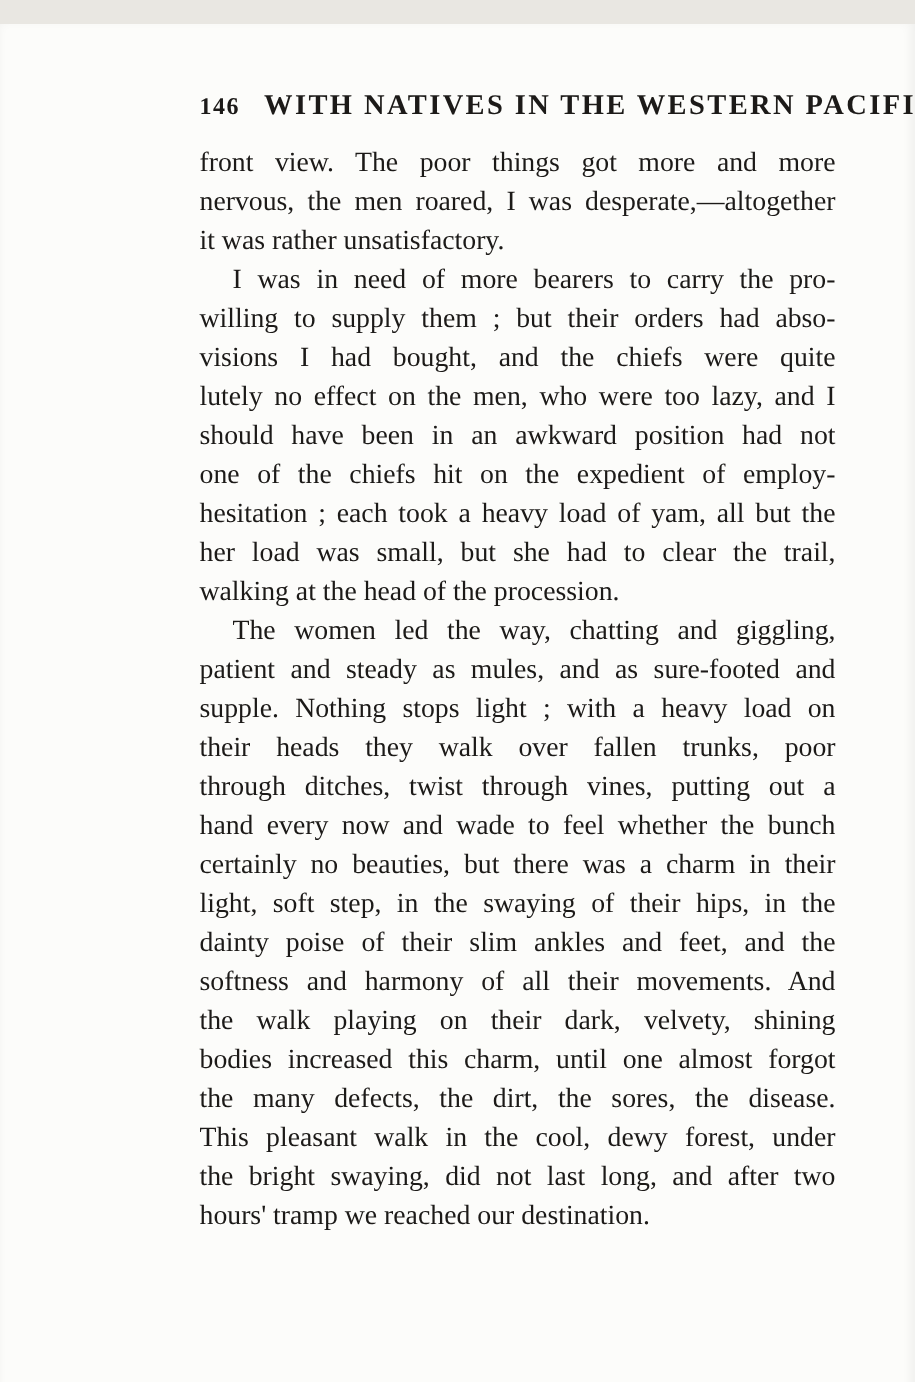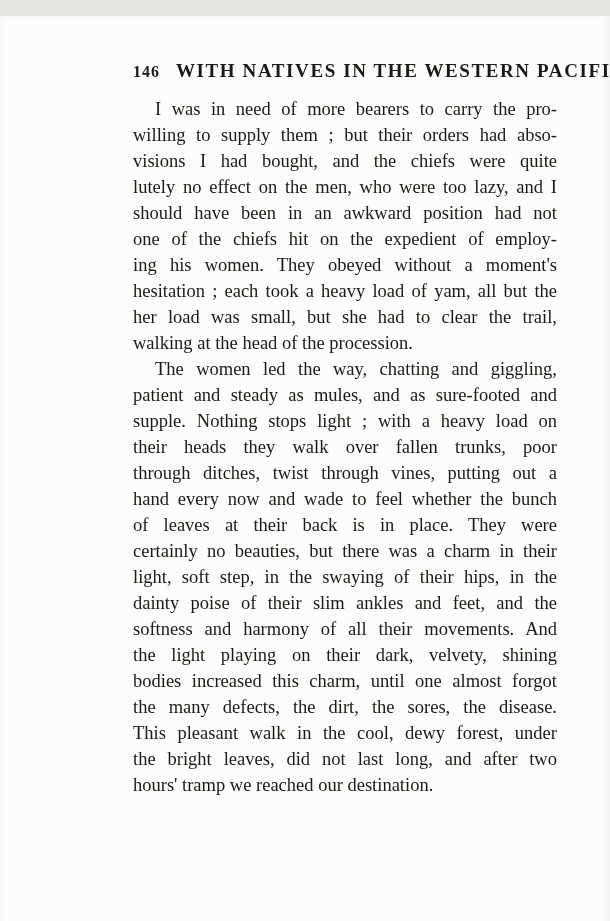--- a/index.html
+++ b/index.html
@@ -63,45 +63,48 @@
 <body>
 
 <div class="page">
   <div class="content">
     <div class="header">
       <span class="pagenum">146</span>
       <span class="running-title">WITH NATIVES IN THE WESTERN PACIFIC</span>
     </div>
     <div class="body-text" id="body-text">
         <div class="paragraph">
+          <div class="line">front view.  The poor things got more and more</div>
+          <div class="line">nervous, the men roared, I was desperate,—altogether</div>
+          <div class="line last">it was rather unsatisfactory.</div>
+        </div>
+        <div class="paragraph">
           <div class="line indent">I was in need of more bearers to carry the pro-</div>
           <div class="line">willing to supply them ; but their orders had abso-</div>
           <div class="line">visions I had bought, and the chiefs were quite</div>
           <div class="line">lutely no effect on the men, who were too lazy, and I</div>
           <div class="line">should have been in an awkward position had not</div>
           <div class="line">one of the chiefs hit on the expedient of employ-</div>
-          <div class="line">ing his women.  They obeyed without a moment's</div>
           <div class="line">hesitation ; each took a heavy load of yam, all but the</div>
           <div class="line">her load was small, but she had to clear the trail,</div>
           <div class="line last">walking at the head of the procession.</div>
         </div>
         <div class="paragraph">
           <div class="line indent">The women led the way, chatting and giggling,</div>
           <div class="line">patient and steady as mules, and as sure-footed and</div>
           <div class="line">supple.  Nothing stops light ; with a heavy load on</div>
           <div class="line">their heads they walk over fallen trunks, poor</div>
           <div class="line">through ditches, twist through vines, putting out a</div>
           <div class="line">hand every now and wade to feel whether the bunch</div>
-          <div class="line">of leaves at their back is in place.  They were</div>
           <div class="line">certainly no beauties, but there was a charm in their</div>
           <div class="line">light, soft step, in the swaying of their hips, in the</div>
           <div class="line">dainty poise of their slim ankles and feet, and the</div>
           <div class="line">softness and harmony of all their movements.  And</div>
-          <div class="line">the light playing on their dark, velvety, shining</div>
+          <div class="line">the walk playing on their dark, velvety, shining</div>
           <div class="line">bodies increased this charm, until one almost forgot</div>
           <div class="line">the many defects, the dirt, the sores, the disease.</div>
           <div class="line">This pleasant walk in the cool, dewy forest, under</div>
-          <div class="line">the bright leaves, did not last long, and after two</div>
+          <div class="line">the bright swaying, did not last long, and after two</div>
           <div class="line last">hours' tramp we reached our destination.</div>
         </div>
       </div>
   </div>
 </div>
 
 </body></html>

